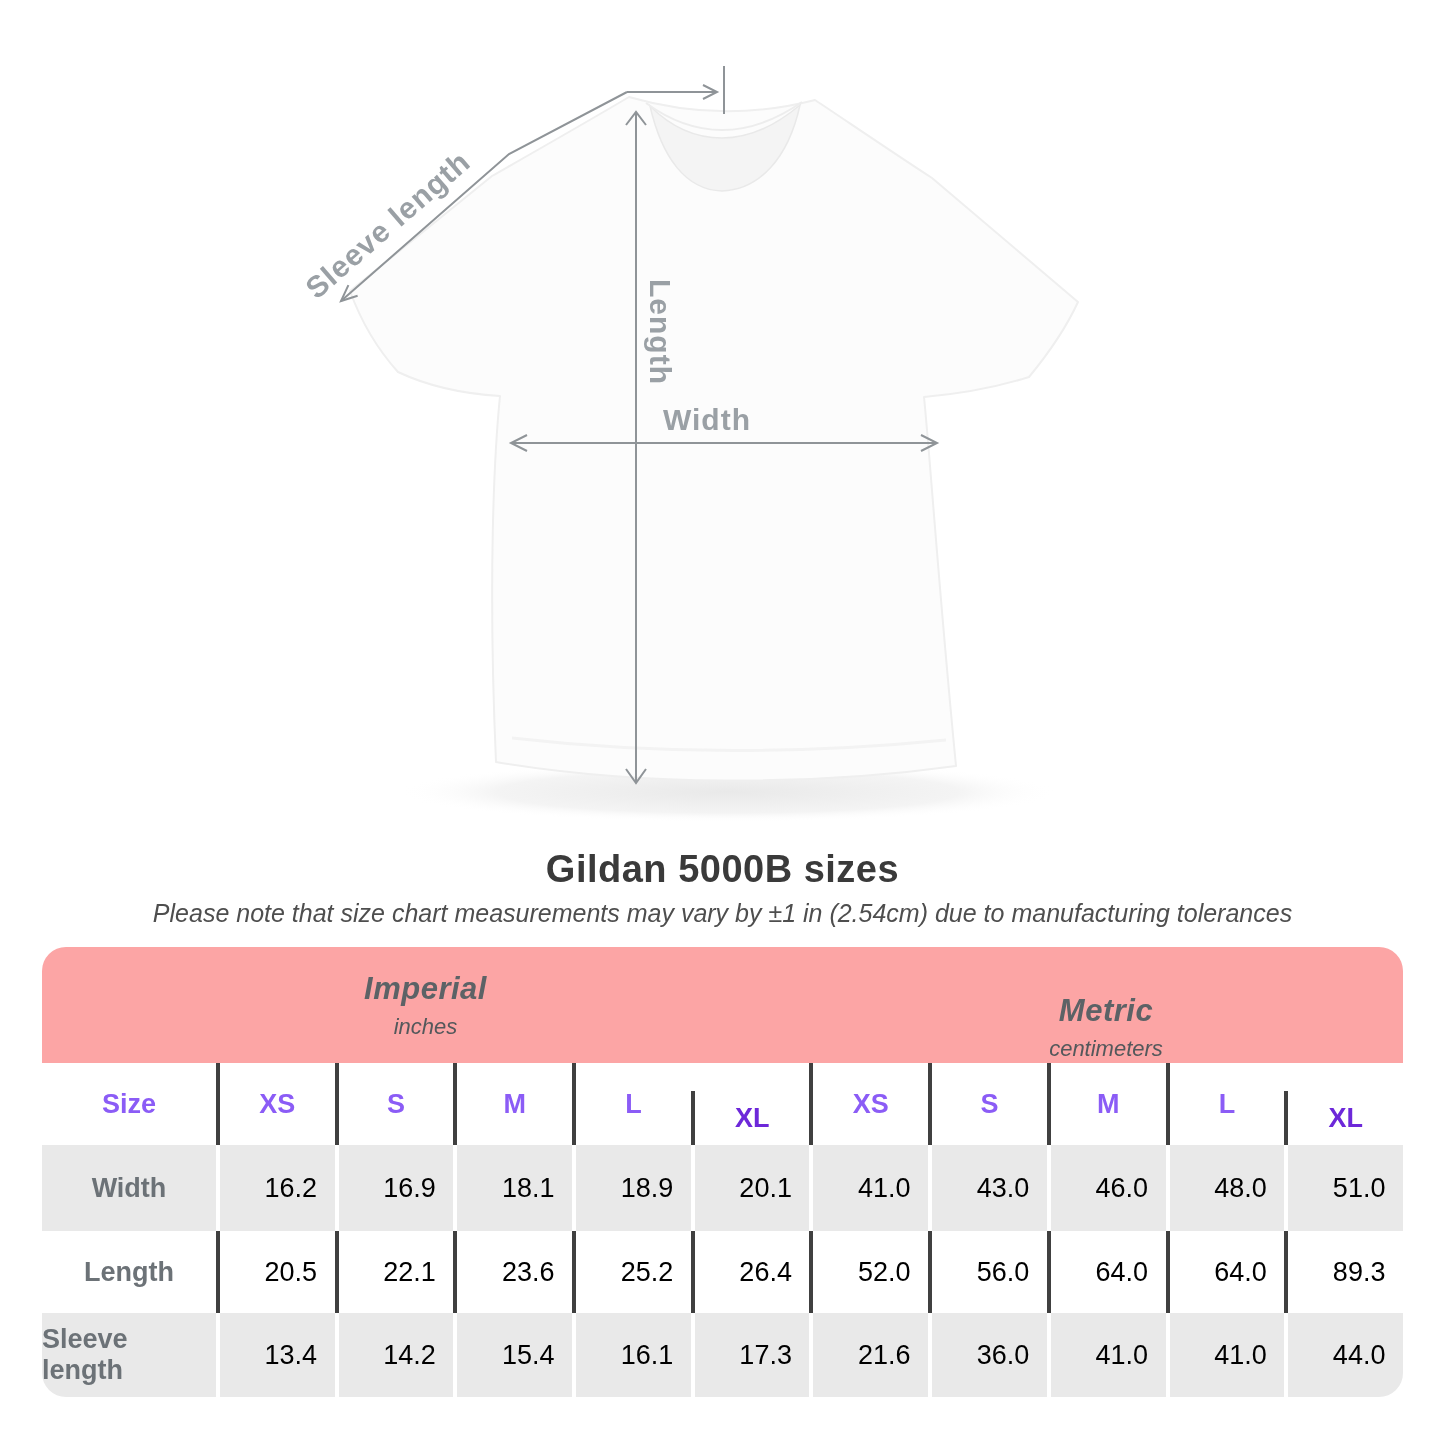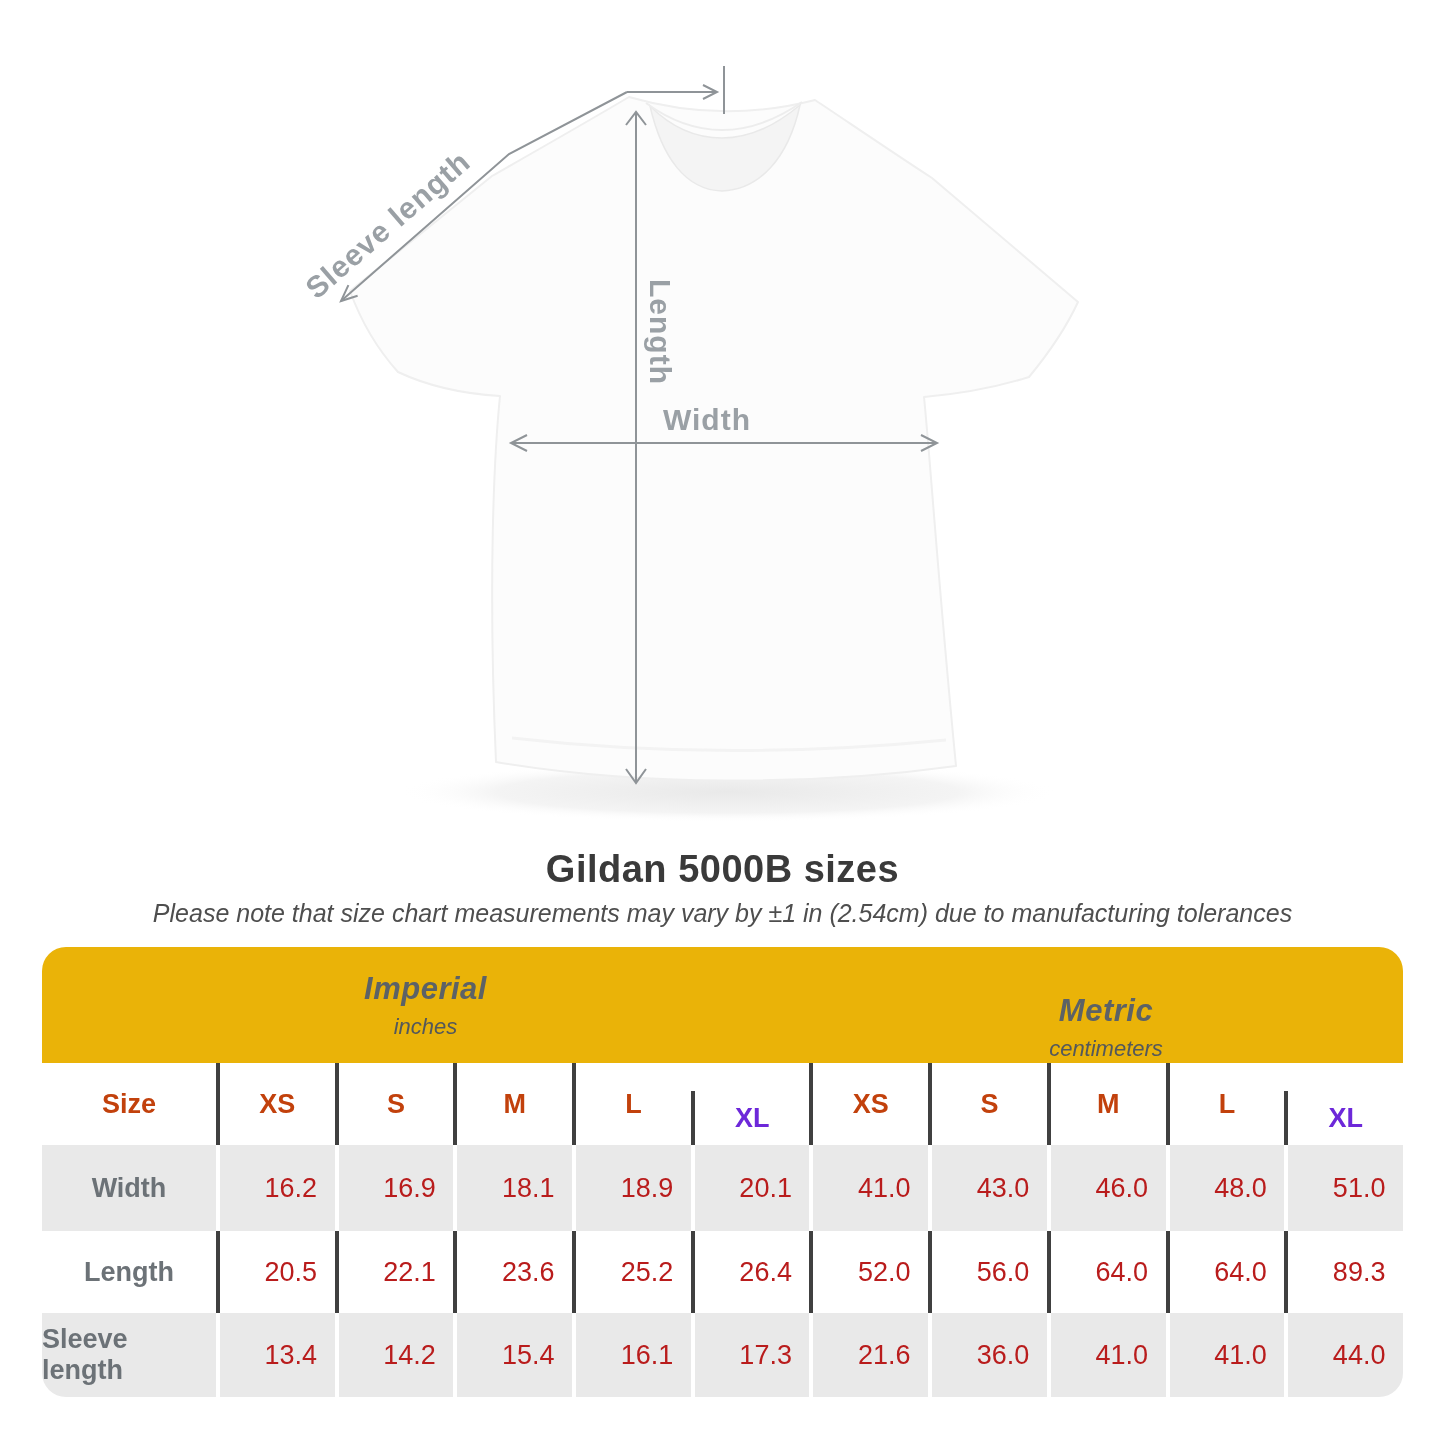--- a/index.html
+++ b/index.html
@@ -20,44 +20,44 @@
   .heading-subtitle {
     position:absolute; left:0; top:899px; width:1445px;
     text-align:center; font-size:25px; font-style:italic; color:#4e4e4e;
   }
 
   
   .size-table {
     position:absolute; left:42px; top:947px; width:1361px;
     border-radius:24px; overflow:hidden;
   }
-  .thead { display:flex; height:116px; background:#eab308; }
+  .thead { display:flex; height:116px; background:#fca5a5; }
   .thead .tgroup { display:flex; flex-direction:column; align-items:center; justify-content:center; gap:7px; }
   .tgroup-left  { width:767px; }
   .tgroup-right { width:594px;margin-top:45px; }
   .tgroup-name { font-size:31px; font-weight:bold; font-style:italic; color:#5c6266; letter-spacing:0.5px; }
   .tgroup-unit { font-size:22px; font-style:italic; color:#54585b;text-align:center; }
 
   .trow { display:grid; grid-template-columns:174px repeat(10, 1fr); }
   .trow > div { display:flex; align-items:center; justify-content:center; }
 
   .row-size   { height:82px; }
   .row-width  { height:86px; }
   .row-length { height:82px; }
   .row-sleeve { height:84px; }
 
   .white > div { background:#ffffff; border-left:4px solid #404040; }
   .white > div:first-child { border-left:none; }
   .gray > div { background:#e9e9e9; border-left:4px solid #ffffff; }
   .gray > div:first-child { border-left:none; }
 
-  .head-cell  { font-size:27px; font-weight:bold; color:#c2410c; }
+  .head-cell  { font-size:27px; font-weight:bold; color:#8b5cf6; }
   .head-cell.dark { color:#6d28d9;margin-top:28px; }
   .label-cell { font-size:27px; font-weight:bold; color:#6c7277; }
-  .num-cell   { font-size:27px; color:#b91c1c;padding-left:27px; }
+  .num-cell   { font-size:27px; color:#000000;padding-left:27px; }
 
   svg text { font-family:"Liberation Sans", sans-serif; }
   .annot-label { font-size:30px; font-weight:bold; fill:#9aa0a5; letter-spacing:1px; }
 </style>
 </head>
 <body>
 
 <div class="page">
 
   <svg class="diagram" viewBox="0 0 1445 835">

